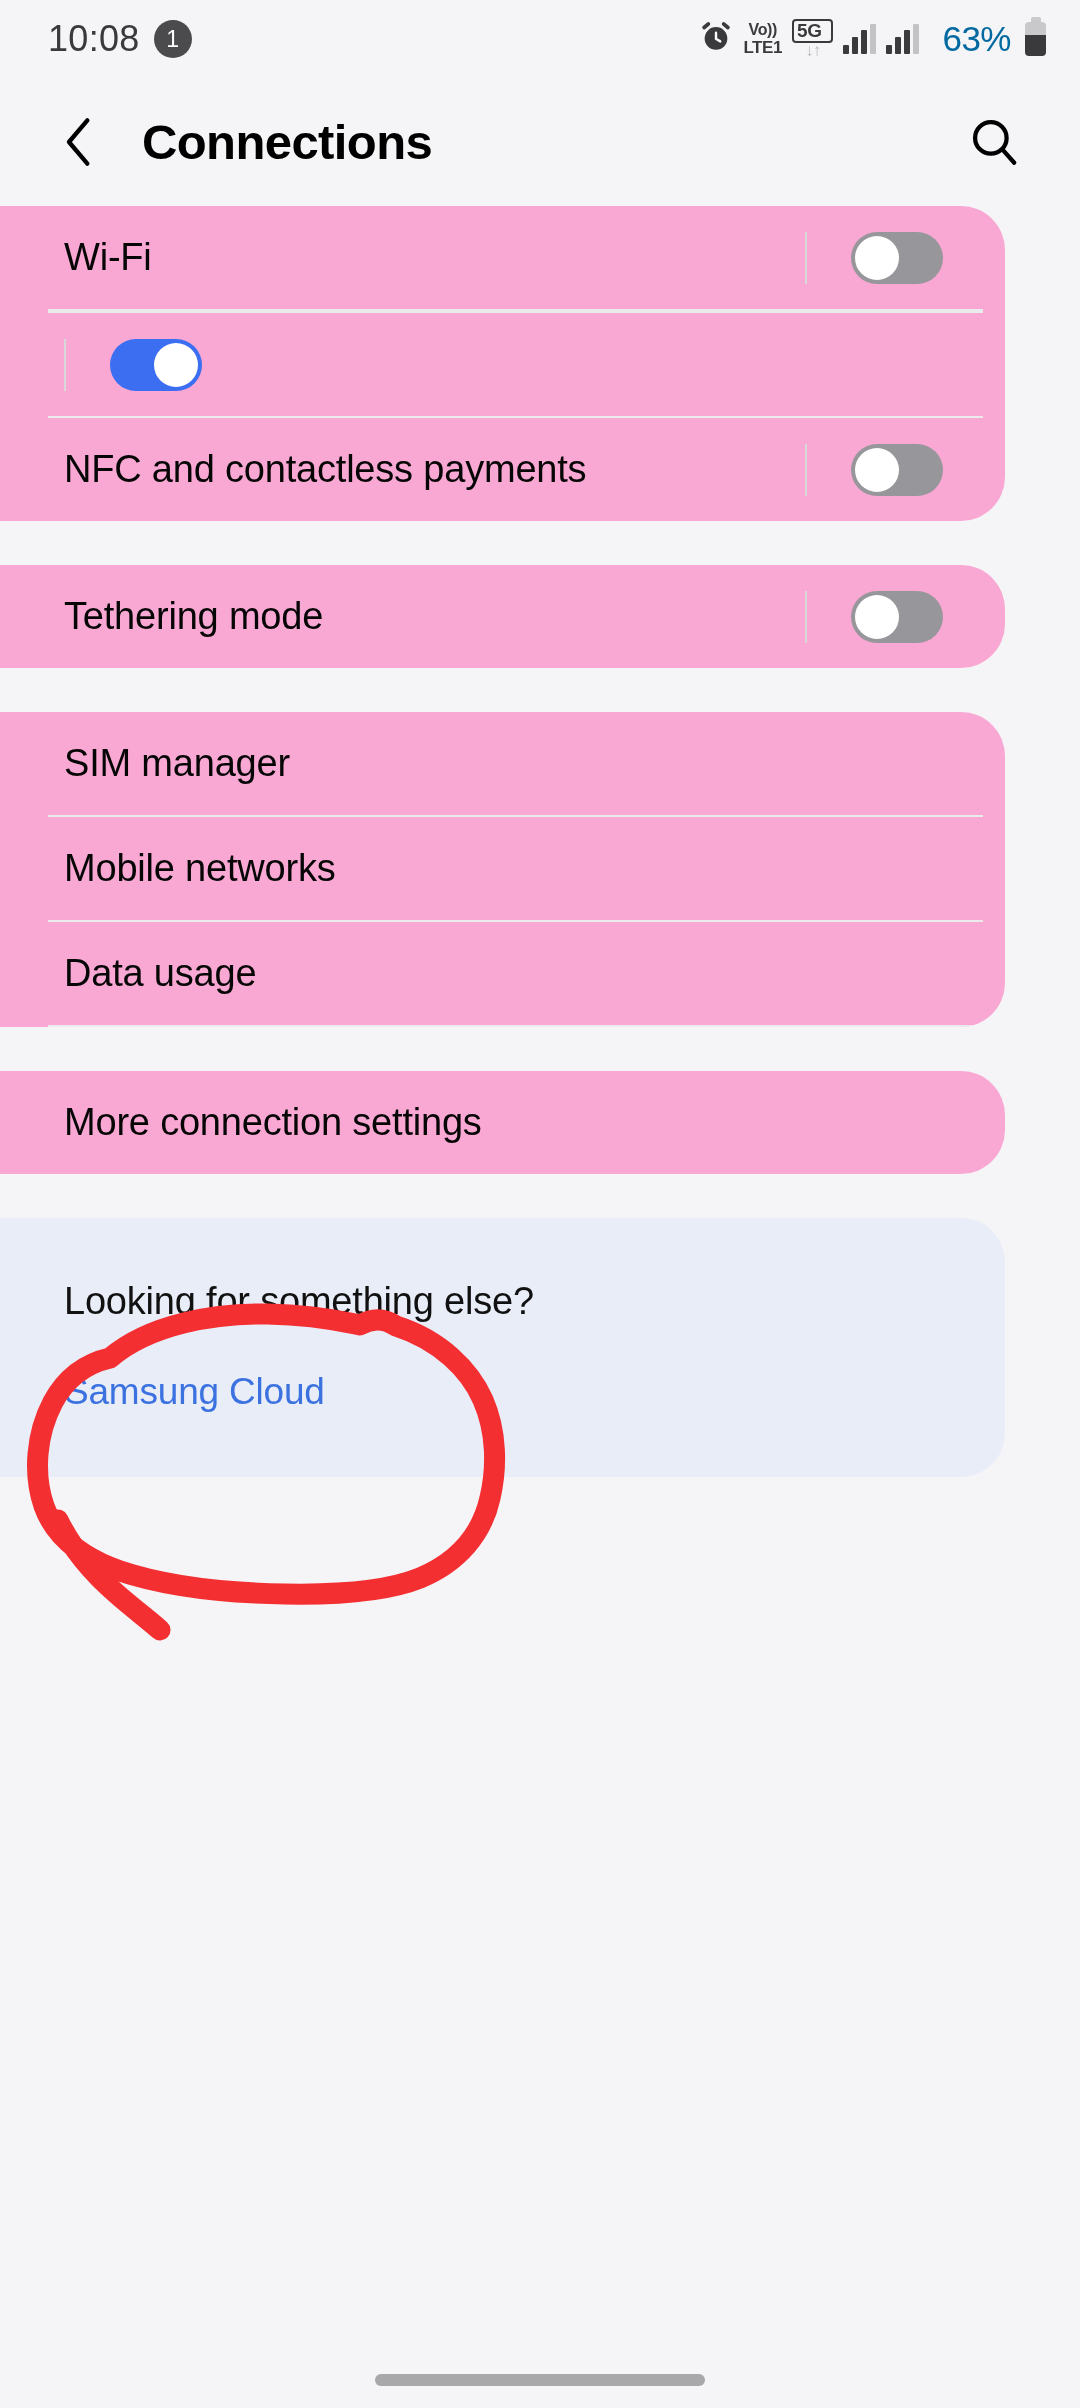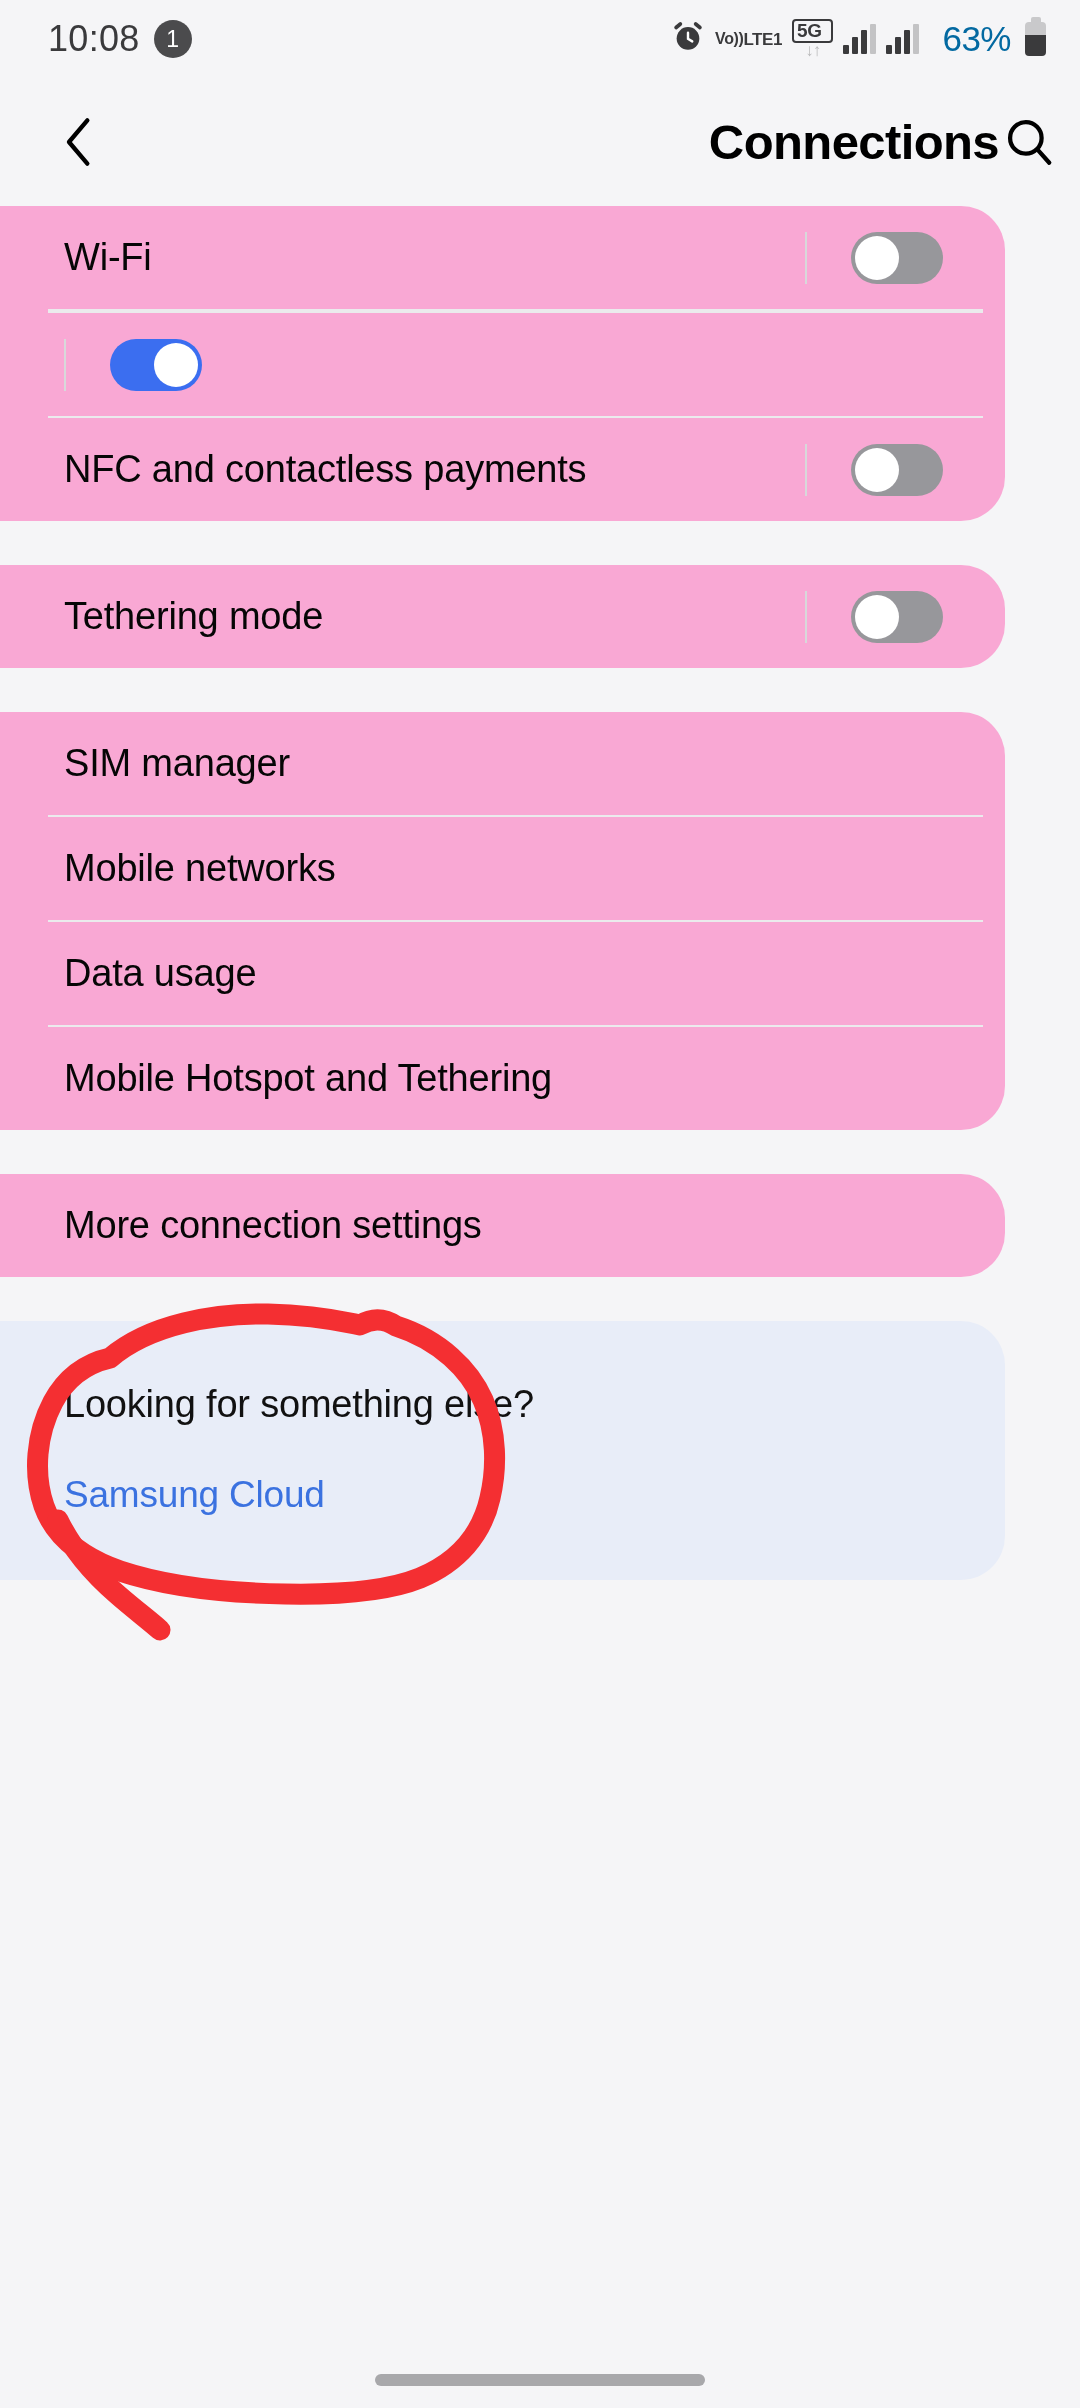--- a/index.html
+++ b/index.html
@@ -49,20 +49,21 @@
   }
   .status-right {
     display: flex;
     align-items: center;
     gap: 10px;
     color: #3a3a3c;
   }
   .alarm-icon { display: block; }
   .volte {
     display: flex;
+    flex-direction: column;
     align-items: center;
     line-height: 1;
     font-size: 17px;
     font-weight: bold;
     color: #3a3a3c;
   }
   .volte-top { font-size: 16px; letter-spacing: -0.4px; }
   .volte-bot { font-size: 17px; letter-spacing: -0.4px; margin-top: 1px;}
   .fiveg-wrap {
     display: flex;
@@ -121,22 +122,21 @@
     width: 10px; height: 5px;
     border-radius: 2px 2px 0 0;
     background: #c9c9cb;
   }
 
   
   .app-bar {
     height: 128px;
     display: flex;
     align-items: center;
-    padding: 0 21px 0 52px;
-    text-align: right;
+    padding: 0 56px 0 52px;
   }
   .back-btn {
     width: 54px;
     height: 54px;
     display: flex;
     align-items: center;
     justify-content: center;
     flex: 0 0 auto;
   }
   .page-title {
@@ -373,23 +373,20 @@
     </div>
     <div class="divider"></div>
     <div class="row">
       <span class="row-label">Mobile networks</span>
     </div>
     <div class="divider"></div>
     <div class="row">
       <span class="row-label">Data usage</span>
     </div>
     <div class="divider"></div>
-    <div class="row">
-      <span class="row-label">Mobile Hotspot and Tethering</span>
-    </div>
   </div>
 
   <div class="card spaced">
     <div class="row">
       <span class="row-label">More connection settings</span>
     </div>
   </div>
 
   <div class="promo-card">
     <div class="promo-title">Looking for something else?</div>

